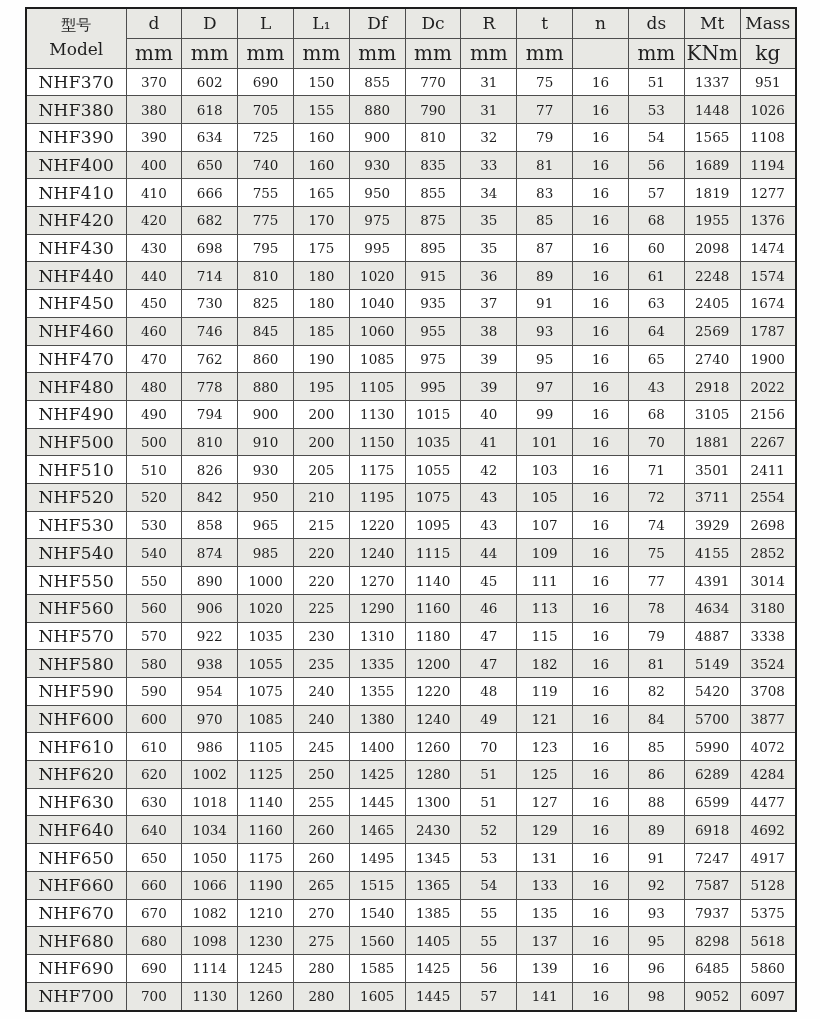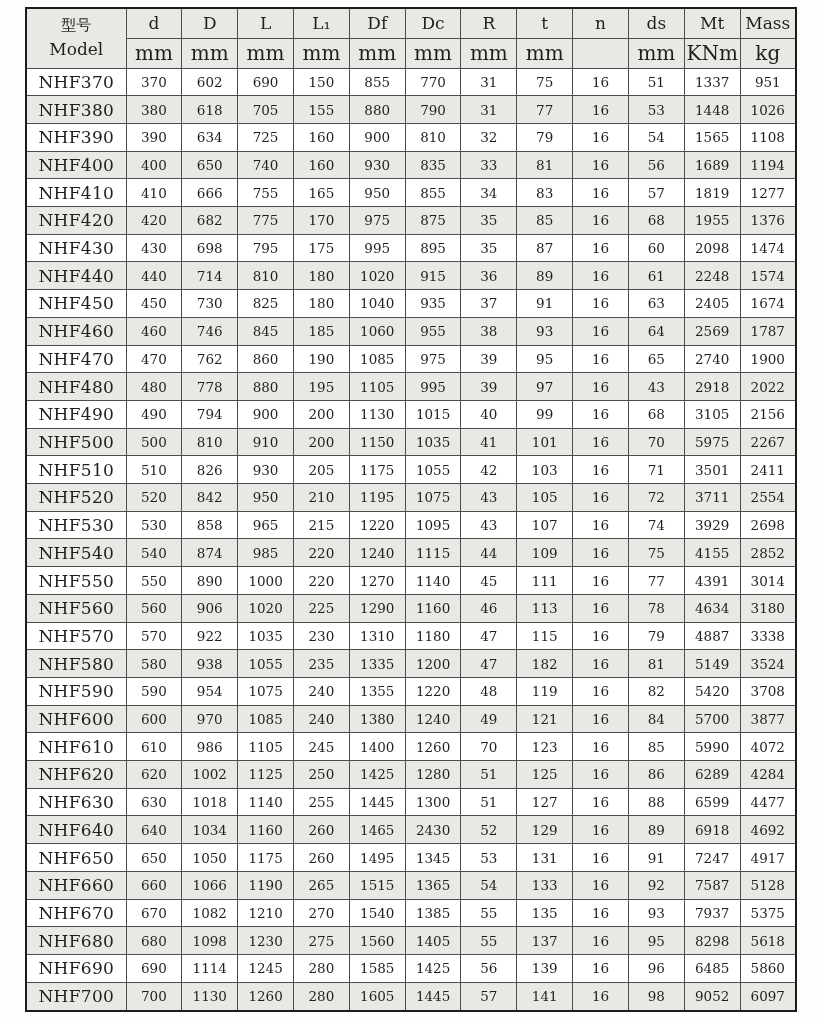--- a/index.html
+++ b/index.html
@@ -303,21 +303,21 @@
           <td>500</td>
           <td>810</td>
           <td>910</td>
           <td>200</td>
           <td>1150</td>
           <td>1035</td>
           <td>41</td>
           <td>101</td>
           <td>16</td>
           <td>70</td>
-          <td>5975</td>
+          <td>1881</td>
           <td>2267</td>
         </tr>
         <tr>
           <td class="model-cell">NHF510</td>
           <td>510</td>
           <td>826</td>
           <td>930</td>
           <td>205</td>
           <td>1175</td>
           <td>1055</td>

